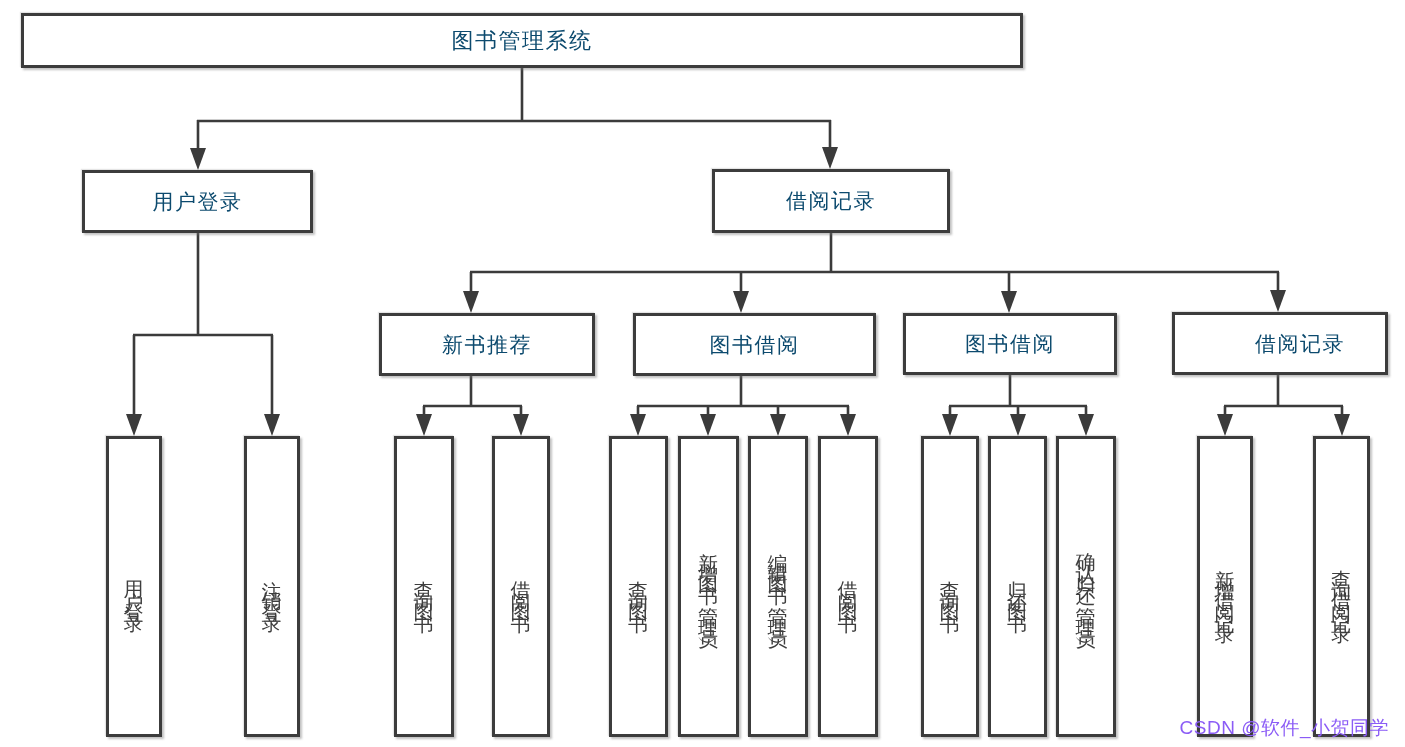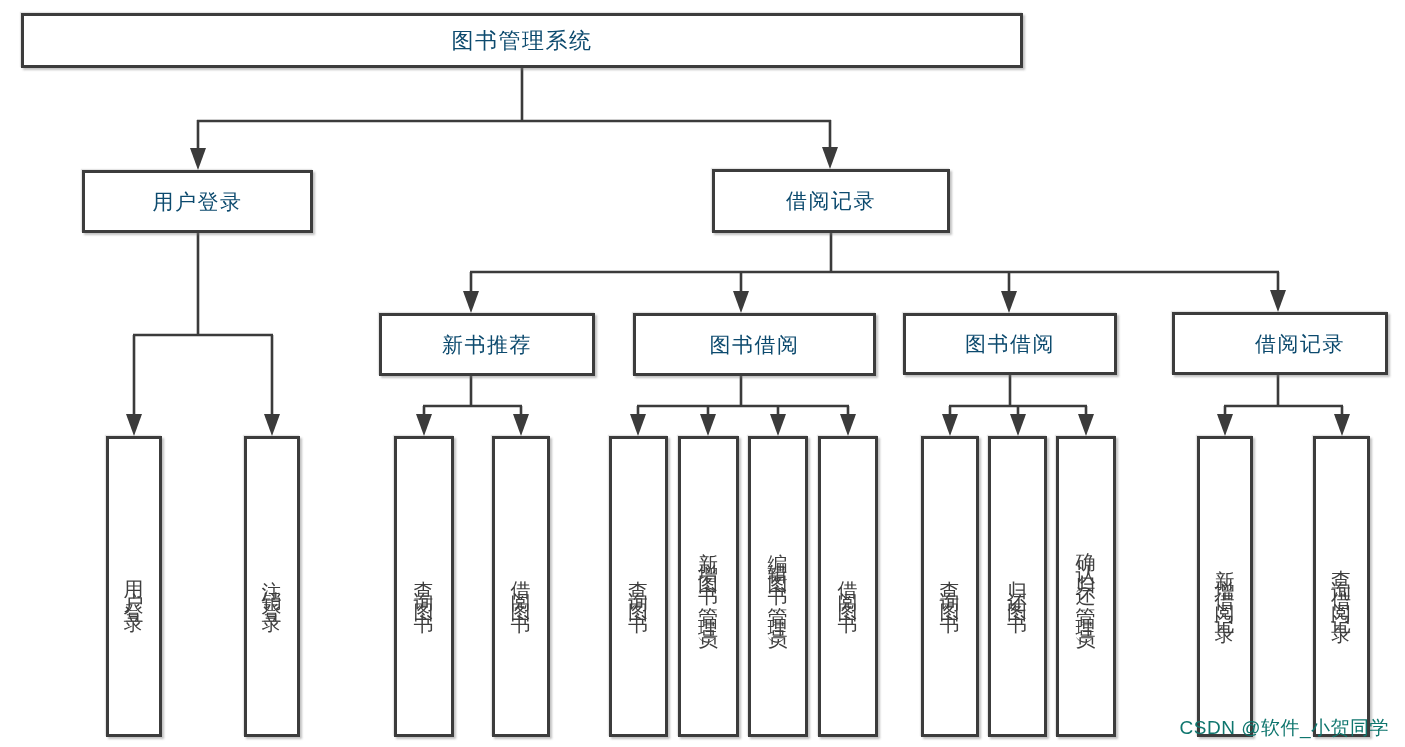--- a/index.html
+++ b/index.html
@@ -56,21 +56,21 @@
     font-size: 20px;
     letter-spacing: 11px;
     color: #3e3e3e;
     line-height: 1;
   }
   .watermark {
     position: absolute;
     right: 16px;
     bottom: 6px;
     font-size: 19px;
-    color: #0f766e;
+    color: #8b5cf6;
     letter-spacing: 0.5px;
     white-space: nowrap;
     z-index: 5;
   }
 </style>
 </head>
 <body>
 
 <div class="stage">
 

